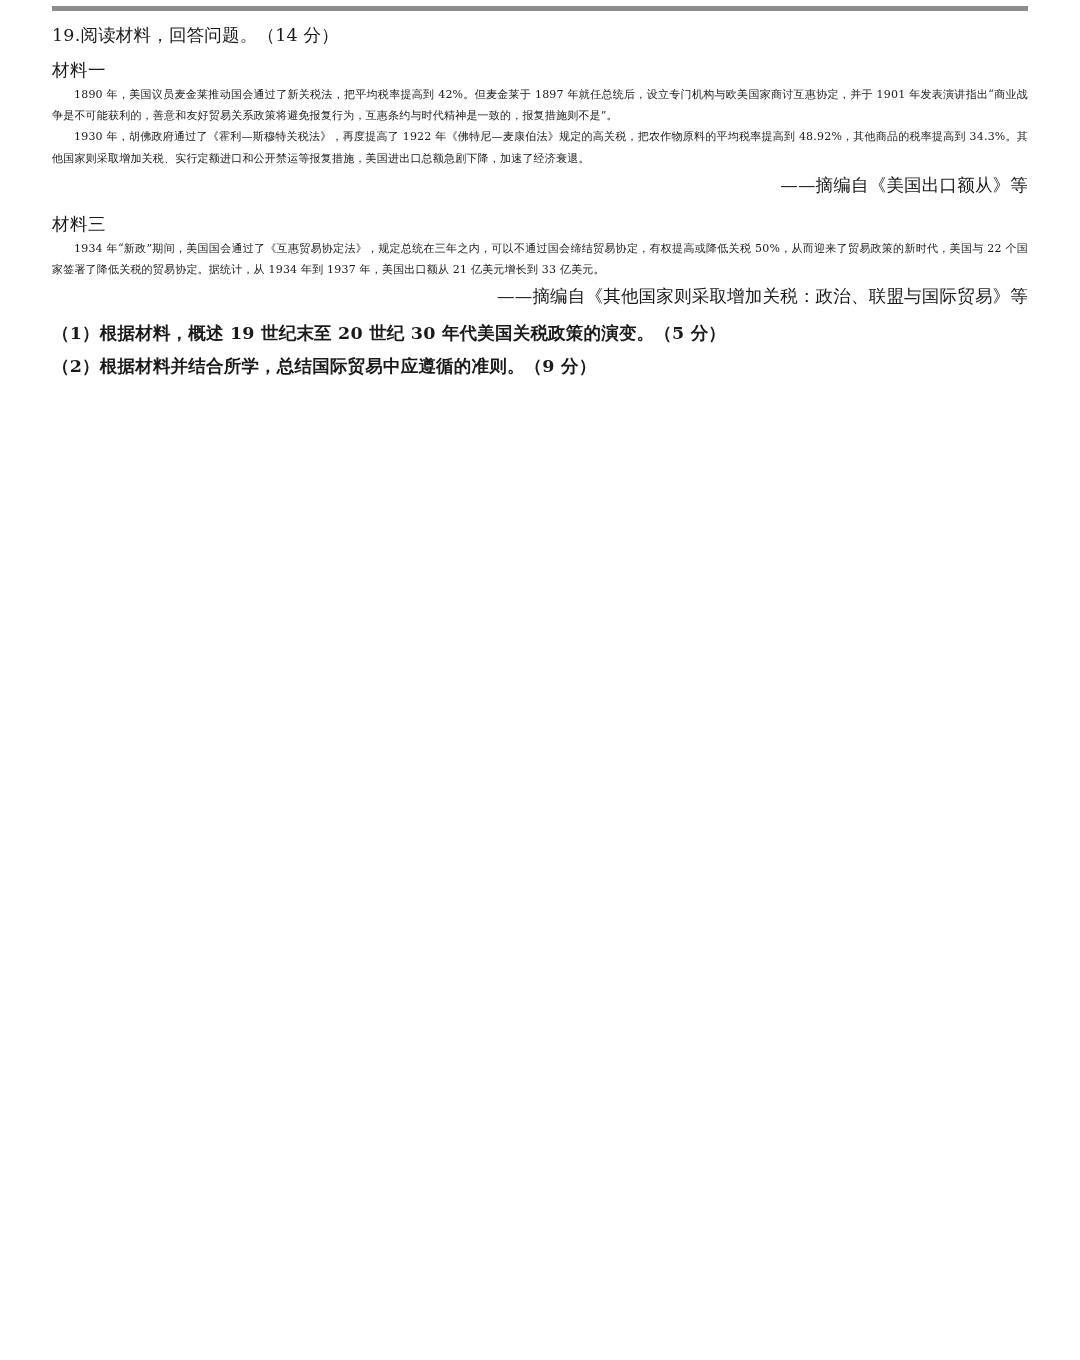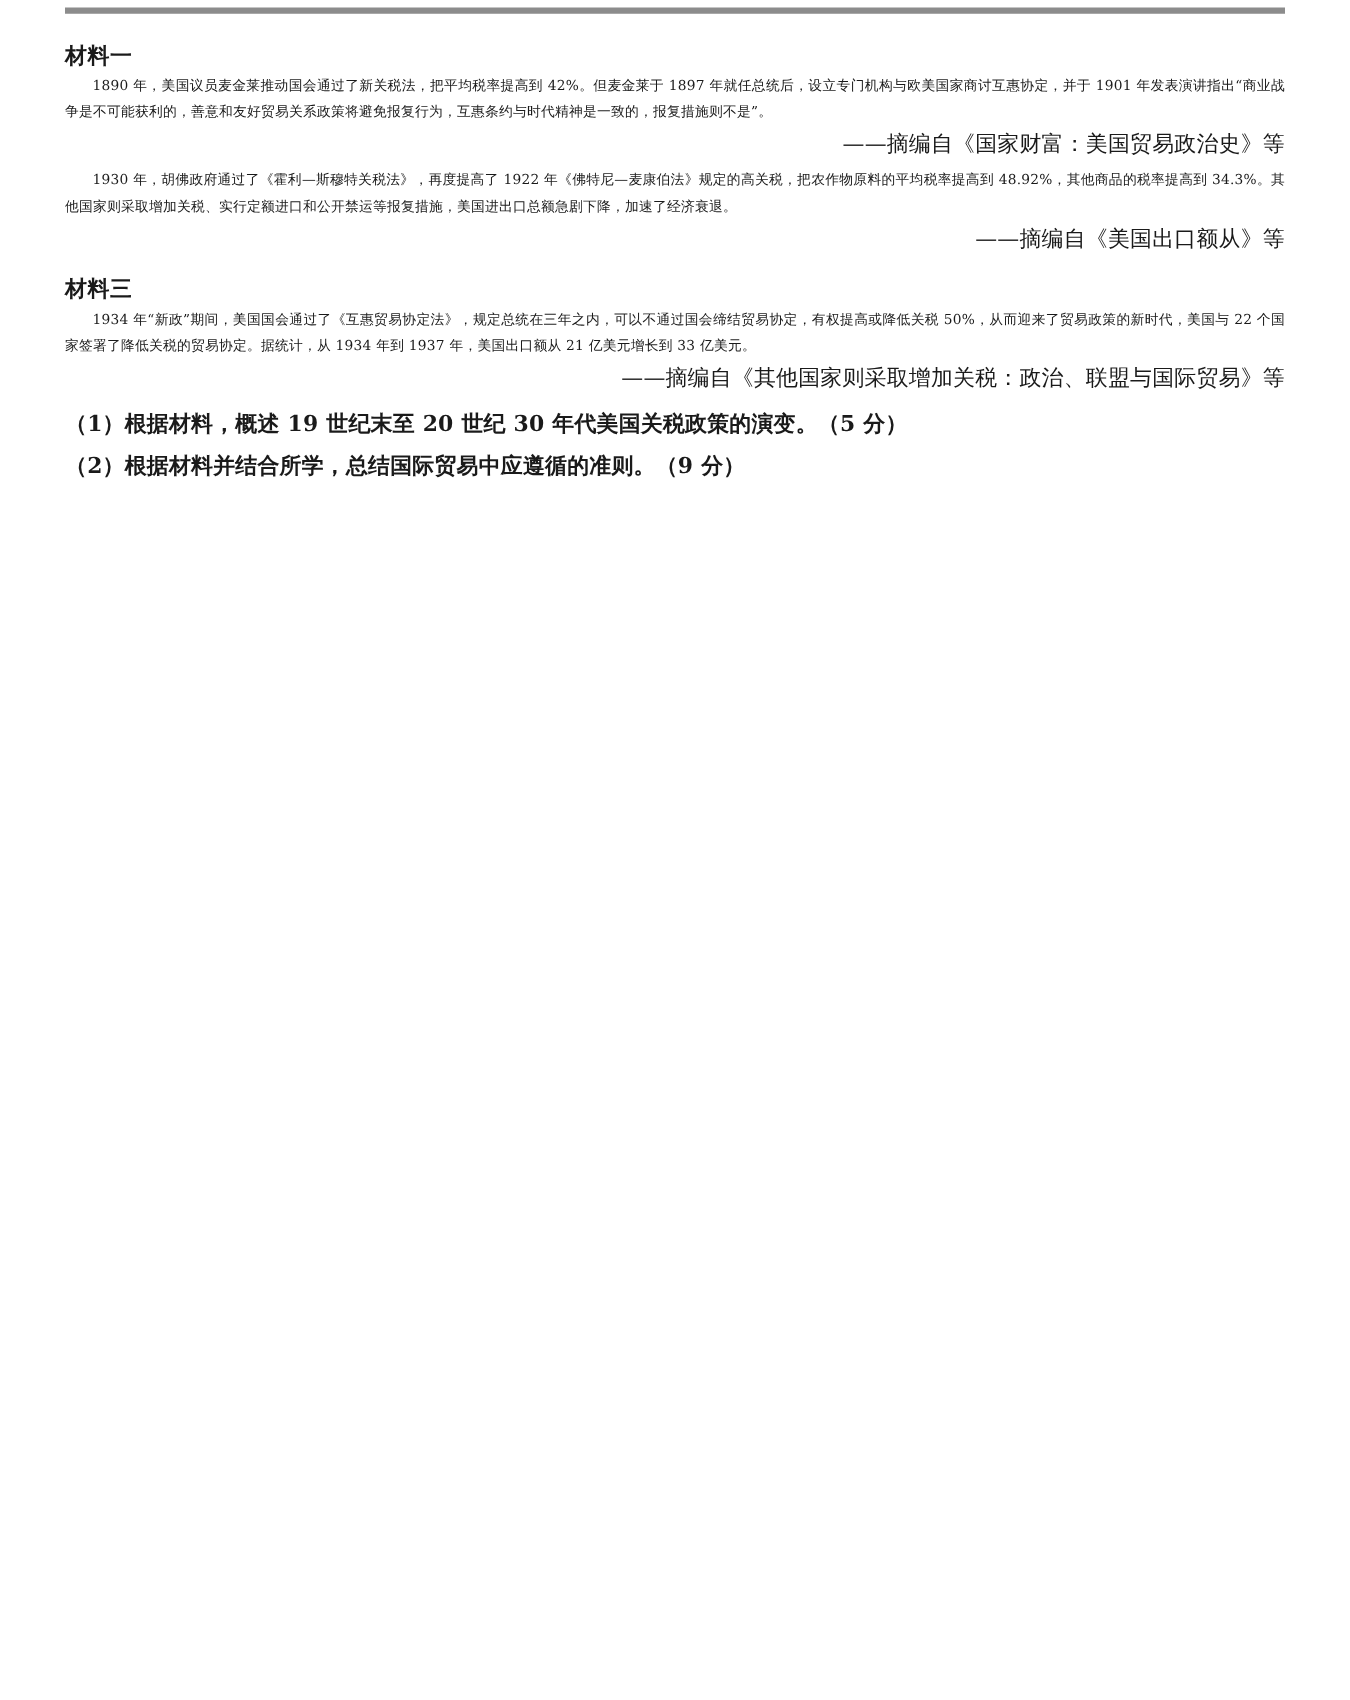--- a/index.html
+++ b/index.html
@@ -30,21 +30,21 @@
     width: 976px;
   }
   .q-head {
     font-size: 17.5px;
     line-height: 1.5;
     margin: 0 0 6px 0;
     letter-spacing: 0.2px;
   }
   .mat-label {
     font-size: 17.5px;
-    font-weight: bold;
+    font-weight: normal;
     margin: 10px 0 2px 0;
     letter-spacing: 0.5px;
   }
   .para {
     font-size: 11px;
     line-height: 1.92;
     text-align: justify;
     text-justify: inter-ideograph;
     text-indent: 2em;
     margin: 0;
@@ -69,25 +69,25 @@
     margin-top: 4px;
   }
 </style>
 </head>
 <body>
 
 <div class="top-rule"></div>
 
 <div class="page">
 
+  <p class="q-head">19.阅读材料，回答问题。（14 分）</p>
 
   <div>
     <div class="mat-label">材料一</div>
     <p class="para">1890 年，美国议员麦金莱推动国会通过了新关税法，把平均税率提高到 42%。但麦金莱于 1897 年就任总统后，设立专门机构与欧美国家商讨互惠协定，并于 1901 年发表演讲指出“商业战争是不可能获利的，善意和友好贸易关系政策将避免报复行为，互惠条约与时代精神是一致的，报复措施则不是”。</p>
-    <p class="source">——摘编自《国家财富：美国贸易政治史》等</p>
   </div>
 
   <div>
     <p class="para">1930 年，胡佛政府通过了《霍利—斯穆特关税法》，再度提高了 1922 年《佛特尼—麦康伯法》规定的高关税，把农作物原料的平均税率提高到 48.92%，其他商品的税率提高到 34.3%。其他国家则采取增加关税、实行定额进口和公开禁运等报复措施，美国进出口总额急剧下降，加速了经济衰退。</p>
     <p class="source">——摘编自《美国出口额从》等</p>
   </div>
 
   <div>
     <div class="mat-label">材料三</div>
     <p class="para">1934 年“新政”期间，美国国会通过了《互惠贸易协定法》，规定总统在三年之内，可以不通过国会缔结贸易协定，有权提高或降低关税 50%，从而迎来了贸易政策的新时代，美国与 22 个国家签署了降低关税的贸易协定。据统计，从 1934 年到 1937 年，美国出口额从 21 亿美元增长到 33 亿美元。</p>

